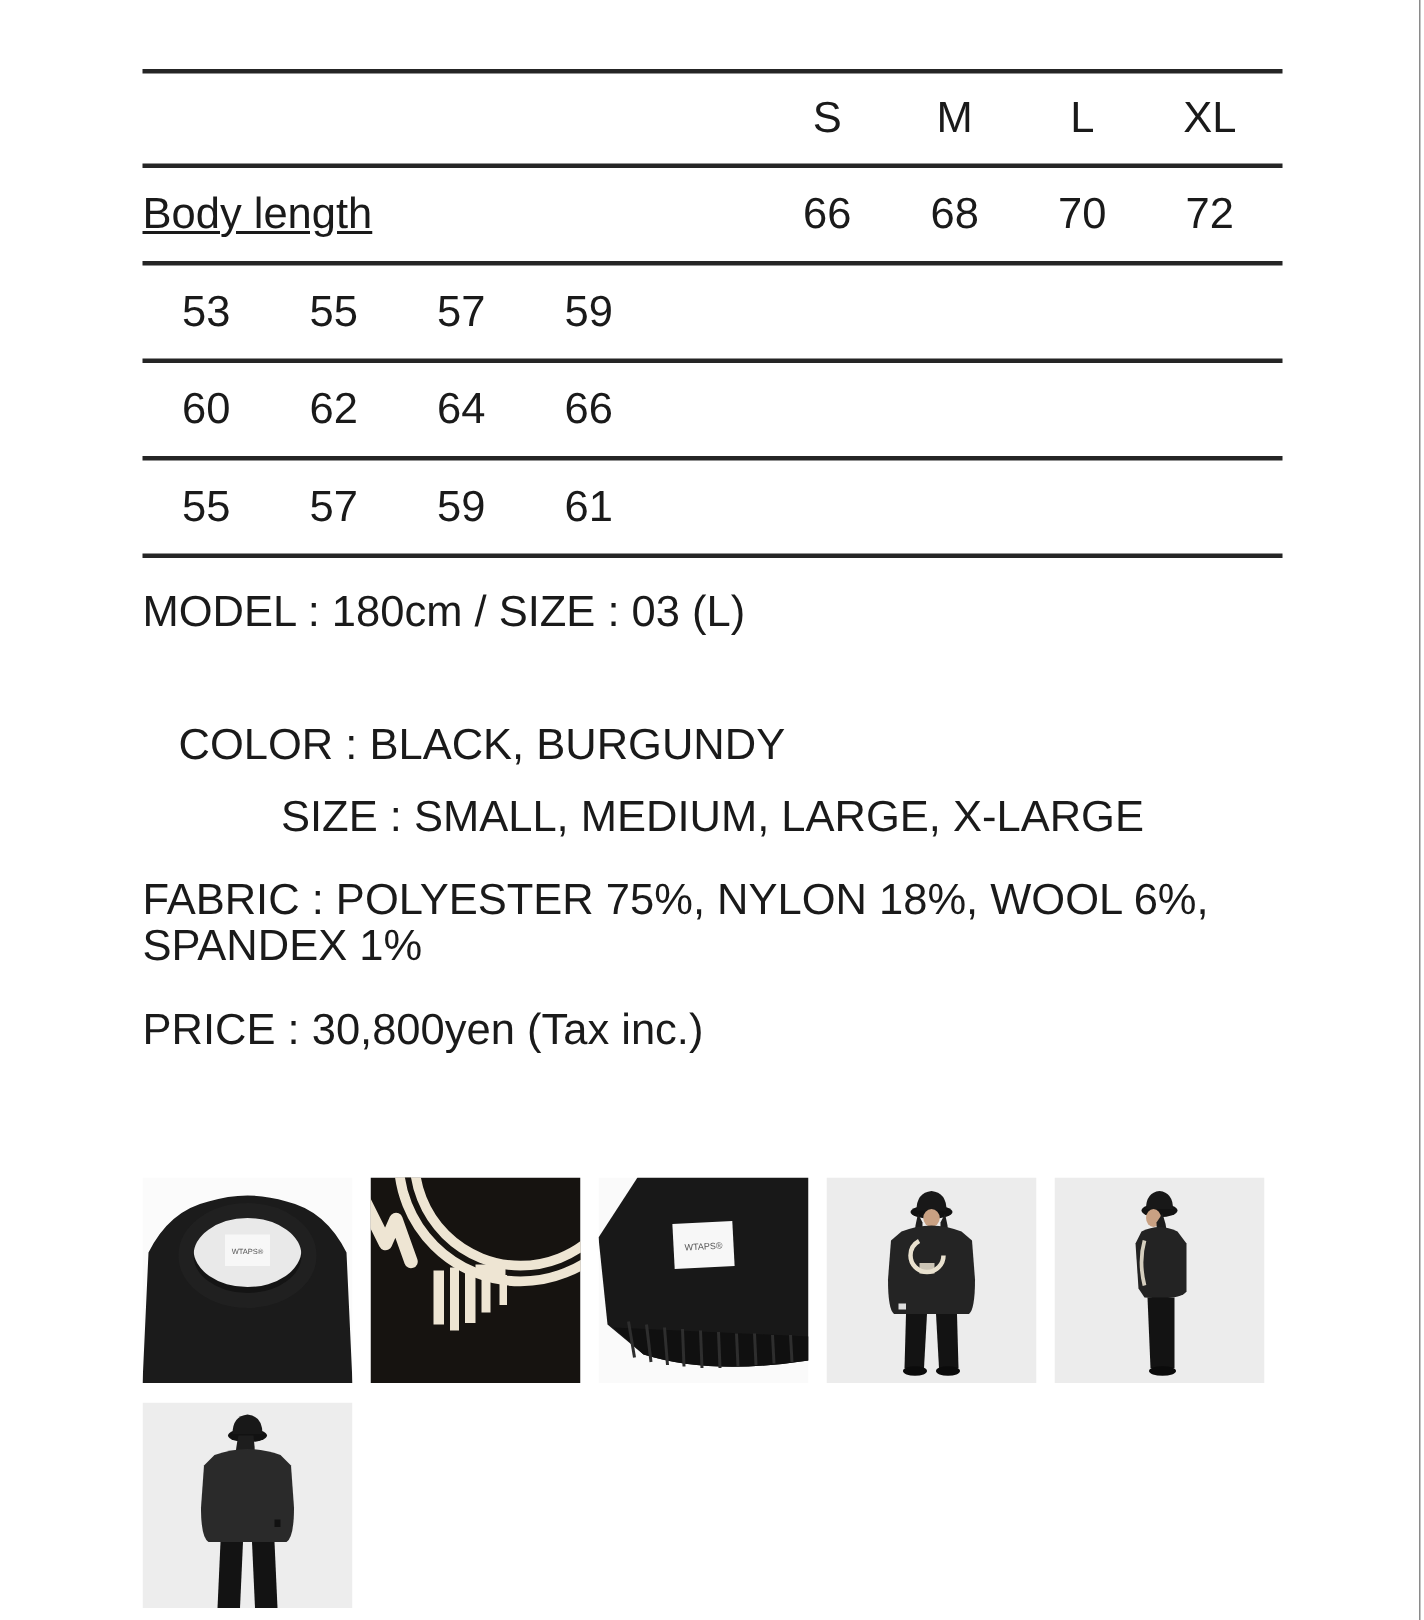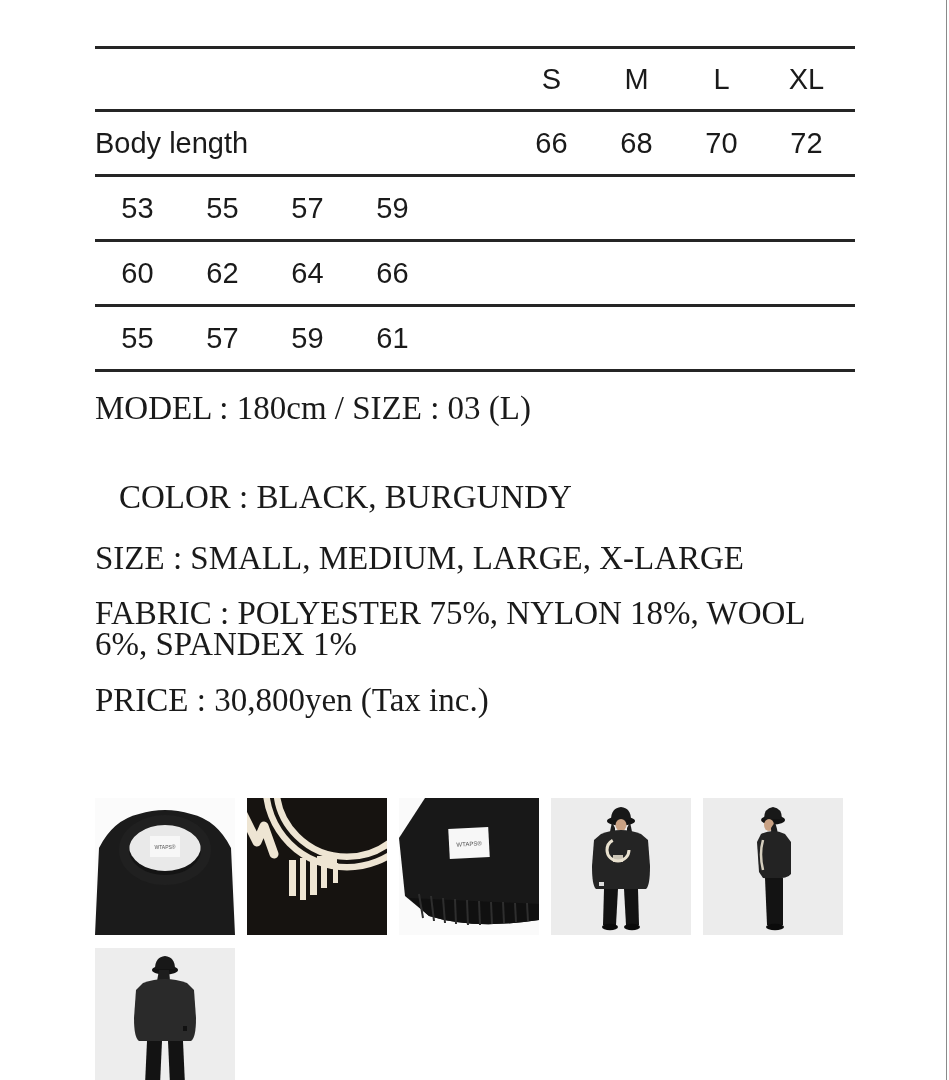--- a/index.html
+++ b/index.html
@@ -15,27 +15,27 @@
   .content{
     position:absolute;left:95px;top:0;width:760px;
   }
   
   .size-table{margin-top:46px;border-top:3px solid #252525;}
   .trow{
     display:flex;align-items:center;border-bottom:3px solid #252525;
     height:62px;font-size:29px;padding-right:6px;
   }
   .trow.thead{height:60px;}
-  .trow .lbl{flex:1;text-align:left;}
+  .trow .lbl{flex:1;text-align:left;text-decoration:underline;}
   .trow .cell{width:85px;text-align:center;}
   
-  .line{margin:0;font-size:33px;line-height:34px;font-family:Liberation Serif, serif;}
+  .line{margin:0;font-size:29px;line-height:34px;}
   .line.model{margin-top:19px;}
   .line.colorline{margin-top:55px;margin-left:24px;}
-  .line.sizeline{margin-top:27px;}
+  .line.sizeline{margin-top:14px;text-align:center;}
   .line.fabric{margin-top:23px;line-height:31px;}
   .line.price{margin-top:23px;}
   
   .thumb-row{display:flex;gap:12px;margin-top:81px;}
   .thumb-row.row2{margin-top:13px;}
   figure.thumb{margin:0;width:140px;height:137px;cursor:pointer;}
   figure.thumb svg{display:block;width:140px;height:137px;}
 </style>
 </head>
 <body>

